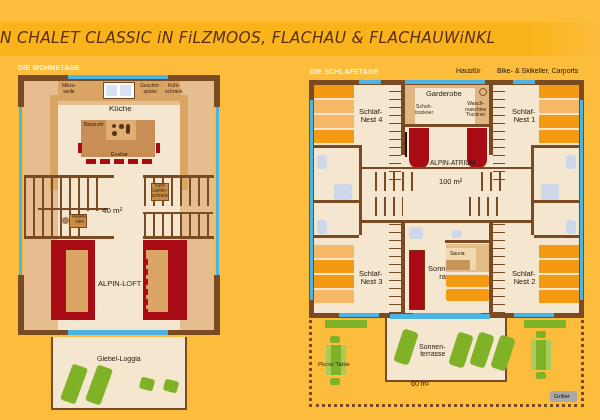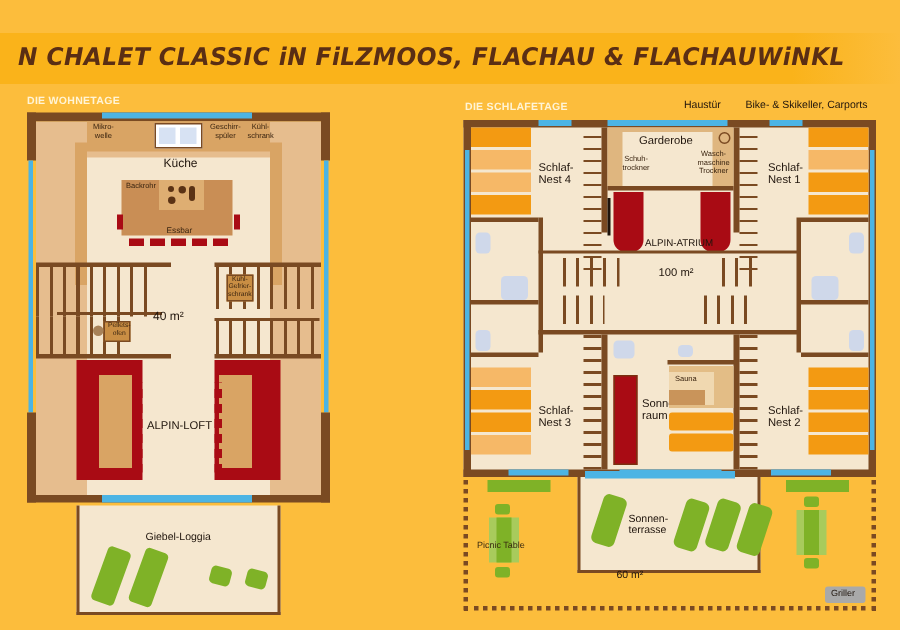--- a/index.html
+++ b/index.html
@@ -1,24 +1,24 @@
 <!DOCTYPE html>
 <html><head>
 <meta charset="utf-8">
 <style>
   * { box-sizing: border-box; margin: 0; padding: 0; }
   html, body { width: 600px; height: 420px; overflow: hidden; }
   body { background: #fcbd3c; font-family: "Liberation Sans", sans-serif; position: relative; }
   .abs { position: absolute; }
   .banner { left: 0; top: 22px; width: 600px; height: 34px;
     background: linear-gradient(90deg, #fab31a 0%, #fab31a 88%, #fcbd3c 100%); }
-  .banner-text { left: 12px; top: 29px; font-family: "DejaVu Sans", sans-serif; font-size: 15.5px;
-    color: #5a2e14; letter-spacing: 0.3px; white-space: nowrap; font-style: italic; font-weight: bold; transform: scaleY(1.05); }
+  .banner-text { left: 0; top: 29px; font-family: "DejaVu Sans", sans-serif; font-size: 15.5px;
+    color: #5a2e14; letter-spacing: 0.3px; white-space: nowrap; font-style: italic; font-weight: normal; transform: scaleY(1.05); }
   .section-label { font-size: 7px; color: #fff4d6; font-weight: bold; letter-spacing: 0.2px; white-space: nowrap; }
-  .lbl { font-size: 7.5px; color: #1f140c; text-align: left; line-height: 1.05; white-space: nowrap; }
+  .lbl { font-size: 7.5px; color: #1f140c; text-align: right; line-height: 1.05; white-space: nowrap; }
   .lbl-sm { font-size: 5px; color: #3a2410; text-align: center; line-height: 1.1; white-space: nowrap; }
   .wall { background: #7a4a22; }
   .win { background: #4cb4e4; }
   .cream { background: #f5e7cf; }
   .tan { background: #e6bd8e; }
   .wood { background: #d9a464; }
   .red { background: #a90b14; }
   .orange { background: #f39a12; }
   .orange-lt { background: #f6b867; }
   .green { background: #7fb227; }

